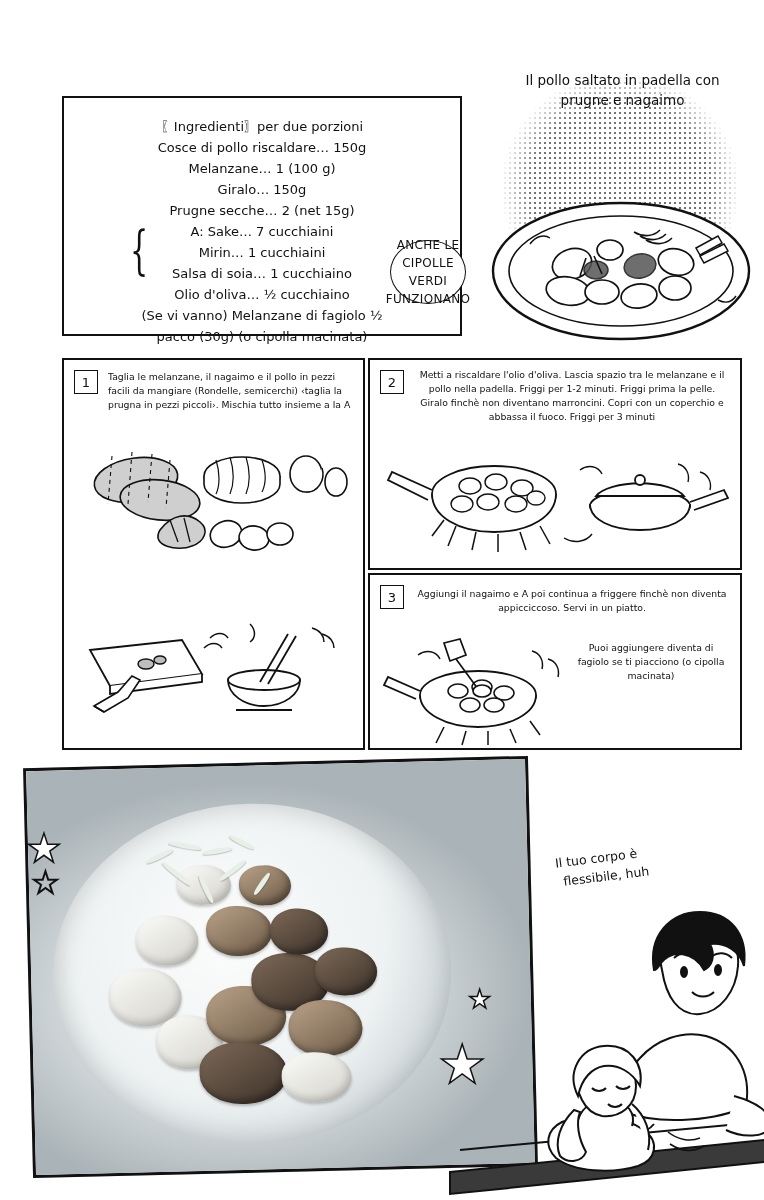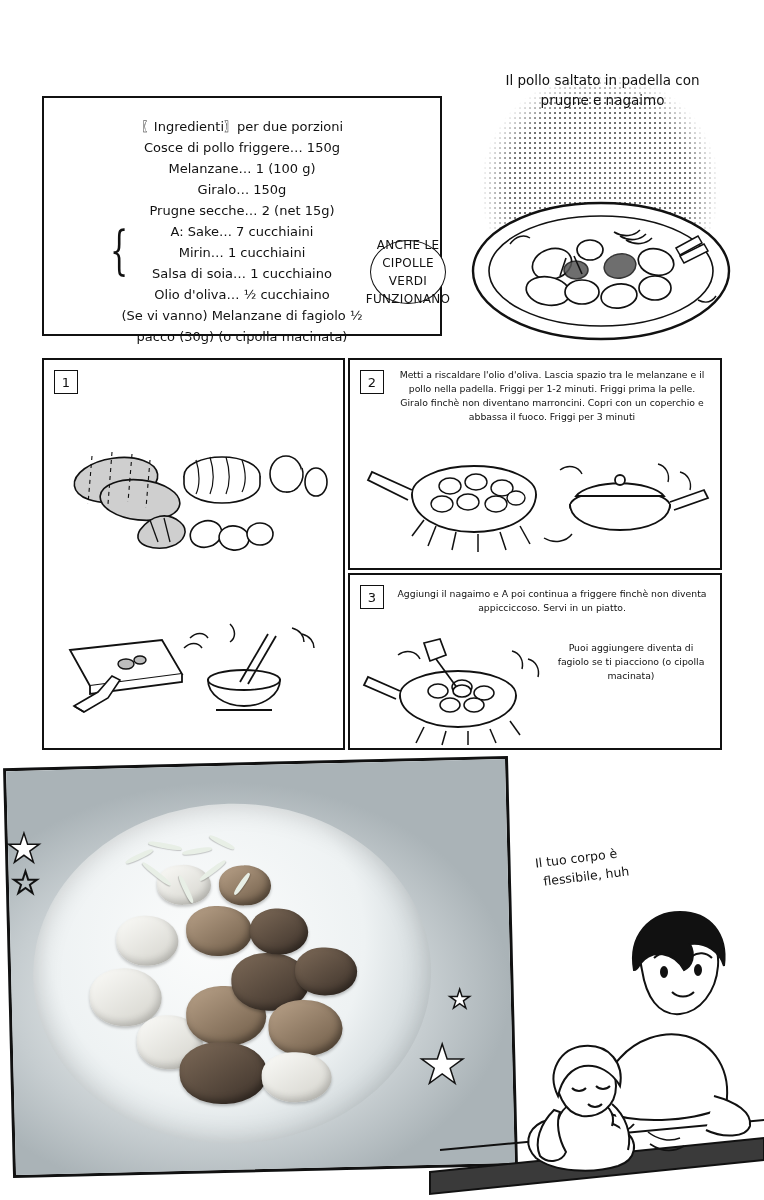--- a/index.html
+++ b/index.html
@@ -12,20 +12,21 @@
     height: 1200px;
     position: relative;
     overflow: hidden;
     font-family: "DejaVu Sans", sans-serif;
     color: #111;
   }
   .page {
     position: absolute;
     inset: 0;
     background: #fff;
+    margin-left: 20px;
   }
 
   
   .panel {
     position: absolute;
     border: 2px solid #111;
     background: #fff;
     box-sizing: border-box;
   }
 
@@ -228,21 +229,21 @@
       <g stroke="#111" stroke-width="1.4" fill="none">
         <path d="M40 48 c6 -8 14 -10 20 -6"></path>
         <path d="M228 104 c8 4 14 2 18 -4"></path>
       </g>
     </svg>
   </div>
 
   <div class="panel" id="ingredients-panel">
     <div class="ing-list">
       <div>〖Ingredienti〗per due porzioni</div>
-      <div>Cosce di pollo friggere… 150g</div>
+      <div>Cosce di pollo riscaldare… 150g</div>
       <div>Melanzane… 1 (100 g)</div>
       <div>Giralo… 150g</div>
       <div>Prugne secche… 2 (net 15g)</div>
       <div>A: Sake… 7 cucchiaini</div>
       <div>Mirin… 1 cucchiaini</div>
       <div>Salsa di soia… 1 cucchiaino</div>
       <div>Olio d'oliva… ½ cucchiaino</div>
       <div>(Se vi vanno) Melanzane di fagiolo ½</div>
       <div>pacco (30g) (o cipolla macinata)</div>
     </div>
@@ -253,20 +254,21 @@
     <div>
       <div>ANCHE LE</div>
       <div>CIPOLLE</div>
       <div>VERDI</div>
       <div>FUNZIONANO</div>
     </div>
   </div>
 
   <div class="panel" id="step1-panel">
     <div class="step-num" style="left:10px; top:10px;">1</div>
+    <div class="step-text" style="left:44px; top:10px; width:248px;">Taglia le melanzane, il nagaimo e il pollo in pezzi facili da mangiare (Rondelle, semicerchi) ‹taglia la prugna in pezzi piccoli›. Mischia tutto insieme a la A</div>
 
     <div style="position:absolute; left:10px; top:78px; width:282px; height:120px;">
       <svg width="282" height="120" viewBox="0 0 282 120">
         <g stroke="#111" stroke-width="1.6" fill="#cfcfcf">
           <ellipse cx="62" cy="42" rx="42" ry="22" transform="rotate(-8 62 42)"></ellipse>
           <ellipse cx="86" cy="62" rx="40" ry="20" transform="rotate(6 86 62)"></ellipse>
         </g>
         <g stroke="#111" stroke-width="1.1" stroke-dasharray="4 4" fill="none">
           <path d="M38 18 L34 66"></path>
           <path d="M58 14 L54 66"></path>

